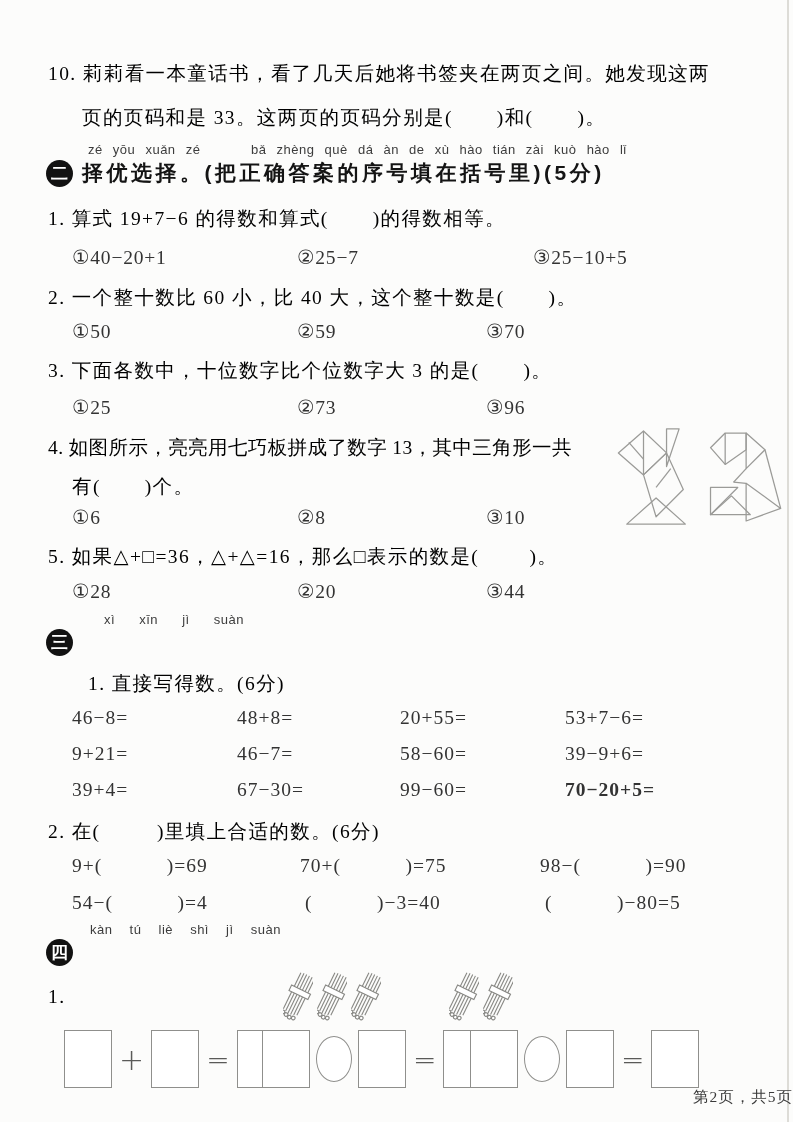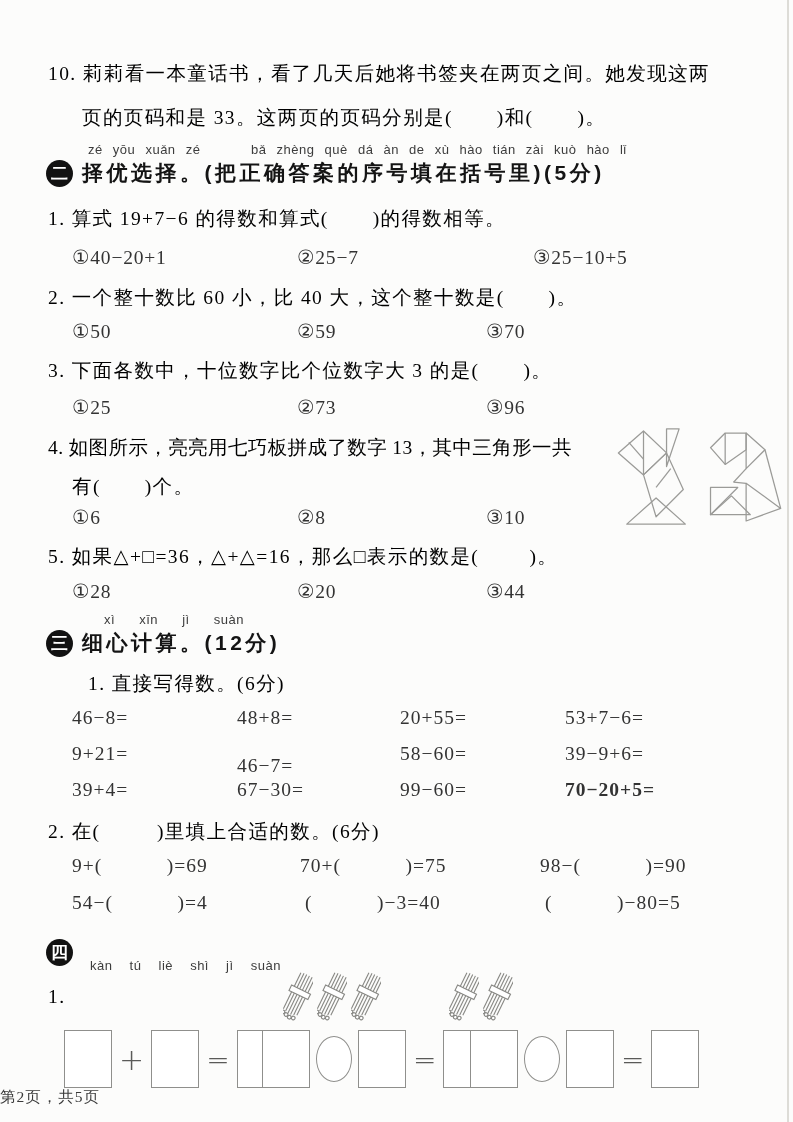--- a/index.html
+++ b/index.html
@@ -9,41 +9,41 @@
     font-family:"Liberation Serif","DejaVu Serif","DejaVu Sans",serif;
     color:#2e2e2e;overflow:hidden;
   }
   .abs{position:absolute;white-space:pre;}
   .qtext{font-size:19.5px;letter-spacing:1.4px;color:#000000;}
   .tight{letter-spacing:0.4px;}
   .opt{font-size:19.5px;letter-spacing:0.8px;color:#333;}
   .pinyin{font-family:"Liberation Sans","DejaVu Sans",sans-serif;font-size:13px;color:#3c3c3c;letter-spacing:0.5px;}
   .py-a{word-spacing:6px;}
   .py-b{word-spacing:20px;margin-left:14px;}
-  .py-c{word-spacing:13px;margin-top:36px;}
+  .py-c{word-spacing:13px;}
   .header{display:flex;align-items:center;}
   .badge{
     display:inline-flex;width:27px;height:27px;border-radius:50%;
     background:#121212;color:#ffffff;align-items:center;justify-content:center;
     font-family:"Liberation Sans","DejaVu Sans",sans-serif;font-size:17px;font-weight:bold;
     margin-right:9px;flex:0 0 auto;
   }
   .htitle{
     font-family:"Liberation Sans","DejaVu Sans",sans-serif;
     font-size:21px;font-weight:bold;color:#141414;letter-spacing:3.5px;white-space:pre;
   }
   .calc{font-size:19.5px;letter-spacing:1px;color:#333;}
   .eqgroup{position:absolute;display:flex;align-items:center;height:62px;}
   .ansbox{width:46px;height:56px;border:1.5px solid #8f8f8c;background:#fff;flex:0 0 auto;}
   .plus{font-size:30px;color:#5a5a58;margin:0 7px;font-family:"DejaVu Sans",sans-serif;font-weight:200;}
   .eqsign{font-size:28px;color:#5a5a58;margin:0 7px;font-family:"DejaVu Sans",sans-serif;font-weight:200;}
   .opcircle{width:34px;height:44px;border:1.5px solid #8f8f8c;border-radius:50%;margin:0 6px;background:#fff;flex:0 0 auto;}
   .bundles{position:absolute;display:flex;gap:4px;}
   .edge{position:absolute;left:787px;top:0;width:2px;height:1122px;background:#dddcd7;}
-  .footer{position:absolute;left:0;top:1087px;width:793px;text-align:left;font-size:15.5px;color:#3a3a3a;letter-spacing:1px;}
+  .footer{position:absolute;left:0;top:1087px;width:793px;text-align:right;font-size:15.5px;color:#3a3a3a;letter-spacing:1px;}
   svg{display:block;}
 </style>
 </head>
 <body>
 
 <div class="edge"></div>
 
 <div class="abs qtext" style="left:48px;top:60px;">10. 莉莉看一本童话书，看了几天后她将书签夹在两页之间。她发现这两</div>
 <div class="abs qtext" style="left:82px;top:104px;">页的页码和是 33。这两页的页码分别是(&nbsp;&nbsp;&nbsp;&nbsp;&nbsp;&nbsp;&nbsp;)和(&nbsp;&nbsp;&nbsp;&nbsp;&nbsp;&nbsp;&nbsp;)。</div>
 
@@ -96,32 +96,31 @@
 </svg>
 
 <div class="abs qtext" style="left:48px;top:543px;">5. 如果△+□=36，△+△=16，那么□表示的数是(&nbsp;&nbsp;&nbsp;&nbsp;&nbsp;&nbsp;&nbsp;&nbsp;)。</div>
 <div class="abs opt" style="left:72px;top:580px;">①28</div>
 <div class="abs opt" style="left:297px;top:580px;">②20</div>
 <div class="abs opt" style="left:486px;top:580px;">③44</div>
 
 <div class="abs pinyin py-b" style="left:90px;top:612px;">xì xīn jì suàn</div>
 <div class="abs header" style="left:46px;top:629px;">
   <span class="badge">三</span>
-  <span class="htitle">细心计算。(12分)</span>
 </div>
 
 <div class="abs qtext" style="left:48px;top:670px;margin-left:40px;">1. 直接写得数。(6分)</div>
 
 <div class="abs calc" style="left:72px;top:707px;">46−8=</div>
 <div class="abs calc" style="left:237px;top:707px;">48+8=</div>
 <div class="abs calc" style="left:400px;top:707px;">20+55=</div>
 <div class="abs calc" style="left:565px;top:707px;">53+7−6=</div>
 
 <div class="abs calc" style="left:72px;top:743px;">9+21=</div>
-<div class="abs calc" style="left:237px;top:743px;margin-top:12px;">46−7=</div>
+<div class="abs calc" style="left:237px;top:743px;">46−7=</div>
 <div class="abs calc" style="left:400px;top:743px;">58−60=</div>
 <div class="abs calc" style="left:565px;top:743px;">39−9+6=</div>
 
 <div class="abs calc" style="left:72px;top:779px;">39+4=</div>
 <div class="abs calc" style="left:237px;top:779px;">67−30=</div>
 <div class="abs calc" style="left:400px;top:779px;">99−60=</div>
 <div class="abs calc" style="left:565px;top:779px;font-weight:bold;">70−20+5=</div>
 
 <div class="abs qtext" style="left:48px;top:818px;">2. 在(&nbsp;&nbsp;&nbsp;&nbsp;&nbsp;&nbsp;&nbsp;&nbsp;&nbsp;)里填上合适的数。(6分)</div>
 

